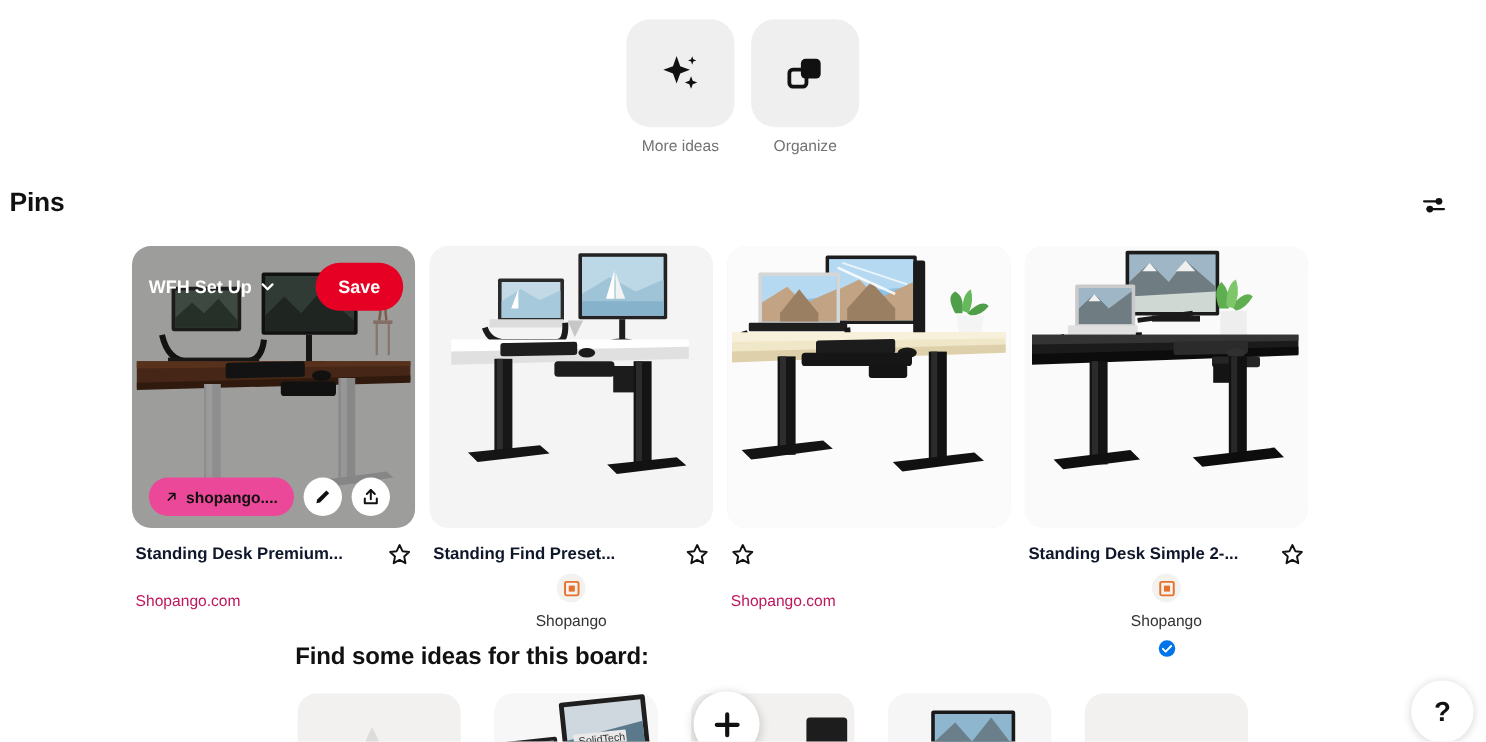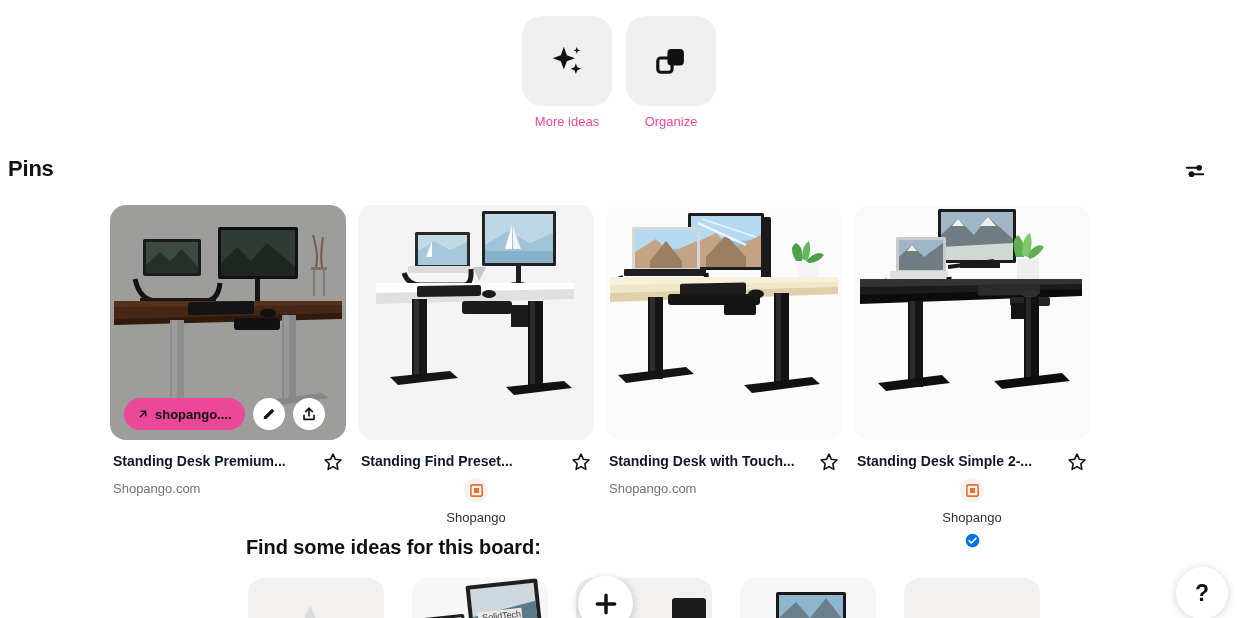--- a/index.html
+++ b/index.html
@@ -15,21 +15,21 @@
   
   .top-actions {
     position: absolute; top: 16px; left: 0; width: 1238px;
     display: flex; justify-content: center; gap: 8px;
   }
   .action-tile { width: 96px; display: flex; flex-direction: column; align-items: center; cursor: pointer; }
   .action-square {
     width: 90px; height: 90px; border-radius: 20px; background: #efefef;
     display: flex; align-items: center; justify-content: center;
   }
-  .action-label { margin-top: 9px; font-size: 13px; color: #ec4899; font-weight: 400; line-height: 1; }
+  .action-label { margin-top: 9px; font-size: 13px; color: #737373; font-weight: 400; line-height: 1; }
 
   
   .pins-header {
     position: absolute; top: 156px; left: 0; width: 1238px; height: 30px;
   }
   .pins-title {
     position: absolute; left: 8px; top: 0;
     font-size: 22px; font-weight: 700; letter-spacing: -0.2px; color: #111;
   }
   .filter-btn {
@@ -81,21 +81,21 @@
   .pin-meta { padding: 0 3px; }
   .pin-titlerow {
     display: flex; align-items: flex-start; justify-content: space-between;
     margin-top: 12px; gap: 8px;
   }
   .pin-title {
     font-size: 14px; font-weight: 700; color: #0f172a; line-height: 18px;
     white-space: nowrap; overflow: hidden; text-overflow: ellipsis;
   }
   .star-btn { flex: none; width: 20px; height: 20px; cursor: pointer; margin-top: 0px; }
-  .pin-sub { margin-top: 8px; font-size: 13px; color: #737373; line-height: 17px; }
+  .pin-sub { margin-top: 20px; font-size: 13px; color: #be185d; line-height: 17px; }
   .pin-source { margin-top: 6px; display: flex; align-items: center; gap: 8px; flex-direction: column; }
   .avatar {
     width: 24px; height: 24px; border-radius: 50%; background: #f4f2ef;
     display: flex; align-items: center; justify-content: center; flex: none;
   }
   .src-name { font-size: 13px; color: #333; }
   .verified { width: 15px; height: 15px; flex: none; }
 
   
   .ideas-title {
@@ -196,20 +196,29 @@
           <rect x="174" y="110" width="5" height="88" fill="#e6e6e6"></rect>
           <path d="M34 206 L100 196 L108 202 L42 213 Z" fill="#d5d5d5"></path>
           <path d="M150 196 L212 188 L218 193 L156 202 Z" fill="#cccccc"></path>
 
           <rect x="201" y="62" width="16" height="3" fill="#c9a89a"></rect>
           <path d="M203 30 Q209 50 206 62 M213 32 Q210 50 212 62" stroke="#b98a74" stroke-width="2" fill="none"></path>
           <rect x="203" y="65" width="2" height="26" fill="#cbb7a8"></rect>
           <rect x="213" y="65" width="2" height="26" fill="#cbb7a8"></rect>
         </svg>
         <div class="pin-overlay"></div>
+        <div class="overlay-top">
+          <div class="board-select">
+            <span>WFH Set Up</span>
+            <svg width="14" height="14" viewBox="0 0 24 24">
+              <path d="M5 8.5 L12 15.5 L19 8.5" stroke="#fff" stroke-width="3.2" fill="none" stroke-linecap="round" stroke-linejoin="round"></path>
+            </svg>
+          </div>
+          <button class="save-btn">Save</button>
+        </div>
         <div class="overlay-bottom">
           <div class="link-pill">
             <svg width="12" height="12" viewBox="0 0 24 24">
               <path d="M6.5 17.5 L17.5 6.5 M8.5 6.5 L17.5 6.5 L17.5 15.5" stroke="#111" stroke-width="2.6" fill="none" stroke-linecap="round" stroke-linejoin="round"></path>
             </svg>
             <span>shopango....</span>
           </div>
           <div class="round-btn">
             <svg width="16" height="16" viewBox="0 0 24 24">
               <path d="M4 20 L5 15.5 L16.5 4 L20 7.5 L8.5 19 Z" fill="#111"></path>
@@ -334,21 +343,20 @@
           <rect x="42" y="92" width="15" height="82" fill="#151515"></rect>
           <rect x="44" y="92" width="5" height="82" fill="#2d2d2d"></rect>
           <rect x="168" y="88" width="15" height="92" fill="#121212"></rect>
           <rect x="170" y="88" width="5" height="92" fill="#2b2b2b"></rect>
           <path d="M12 170 L80 162 L88 169 L20 178 Z" fill="#141414"></path>
           <path d="M138 180 L206 172 L214 179 L146 188 Z" fill="#111111"></path>
         </svg>
       </div>
       <div class="pin-meta">
         <div class="pin-titlerow">
-          <div class="pin-title">Standing Desk with Touch...</div>
           <svg class="star-btn" viewBox="0 0 24 24">
             <path d="M12 2.6 L14.9 8.8 L21.5 9.6 L16.6 14.1 L17.9 20.8 L12 17.5 L6.1 20.8 L7.4 14.1 L2.5 9.6 L9.1 8.8 Z" fill="none" stroke="#111" stroke-width="1.9" stroke-linejoin="round"></path>
           </svg>
         </div>
         <div class="pin-sub">Shopango.com</div>
       </div>
     </div>
 
     <div class="pin">
       <div class="pin-imgwrap">

